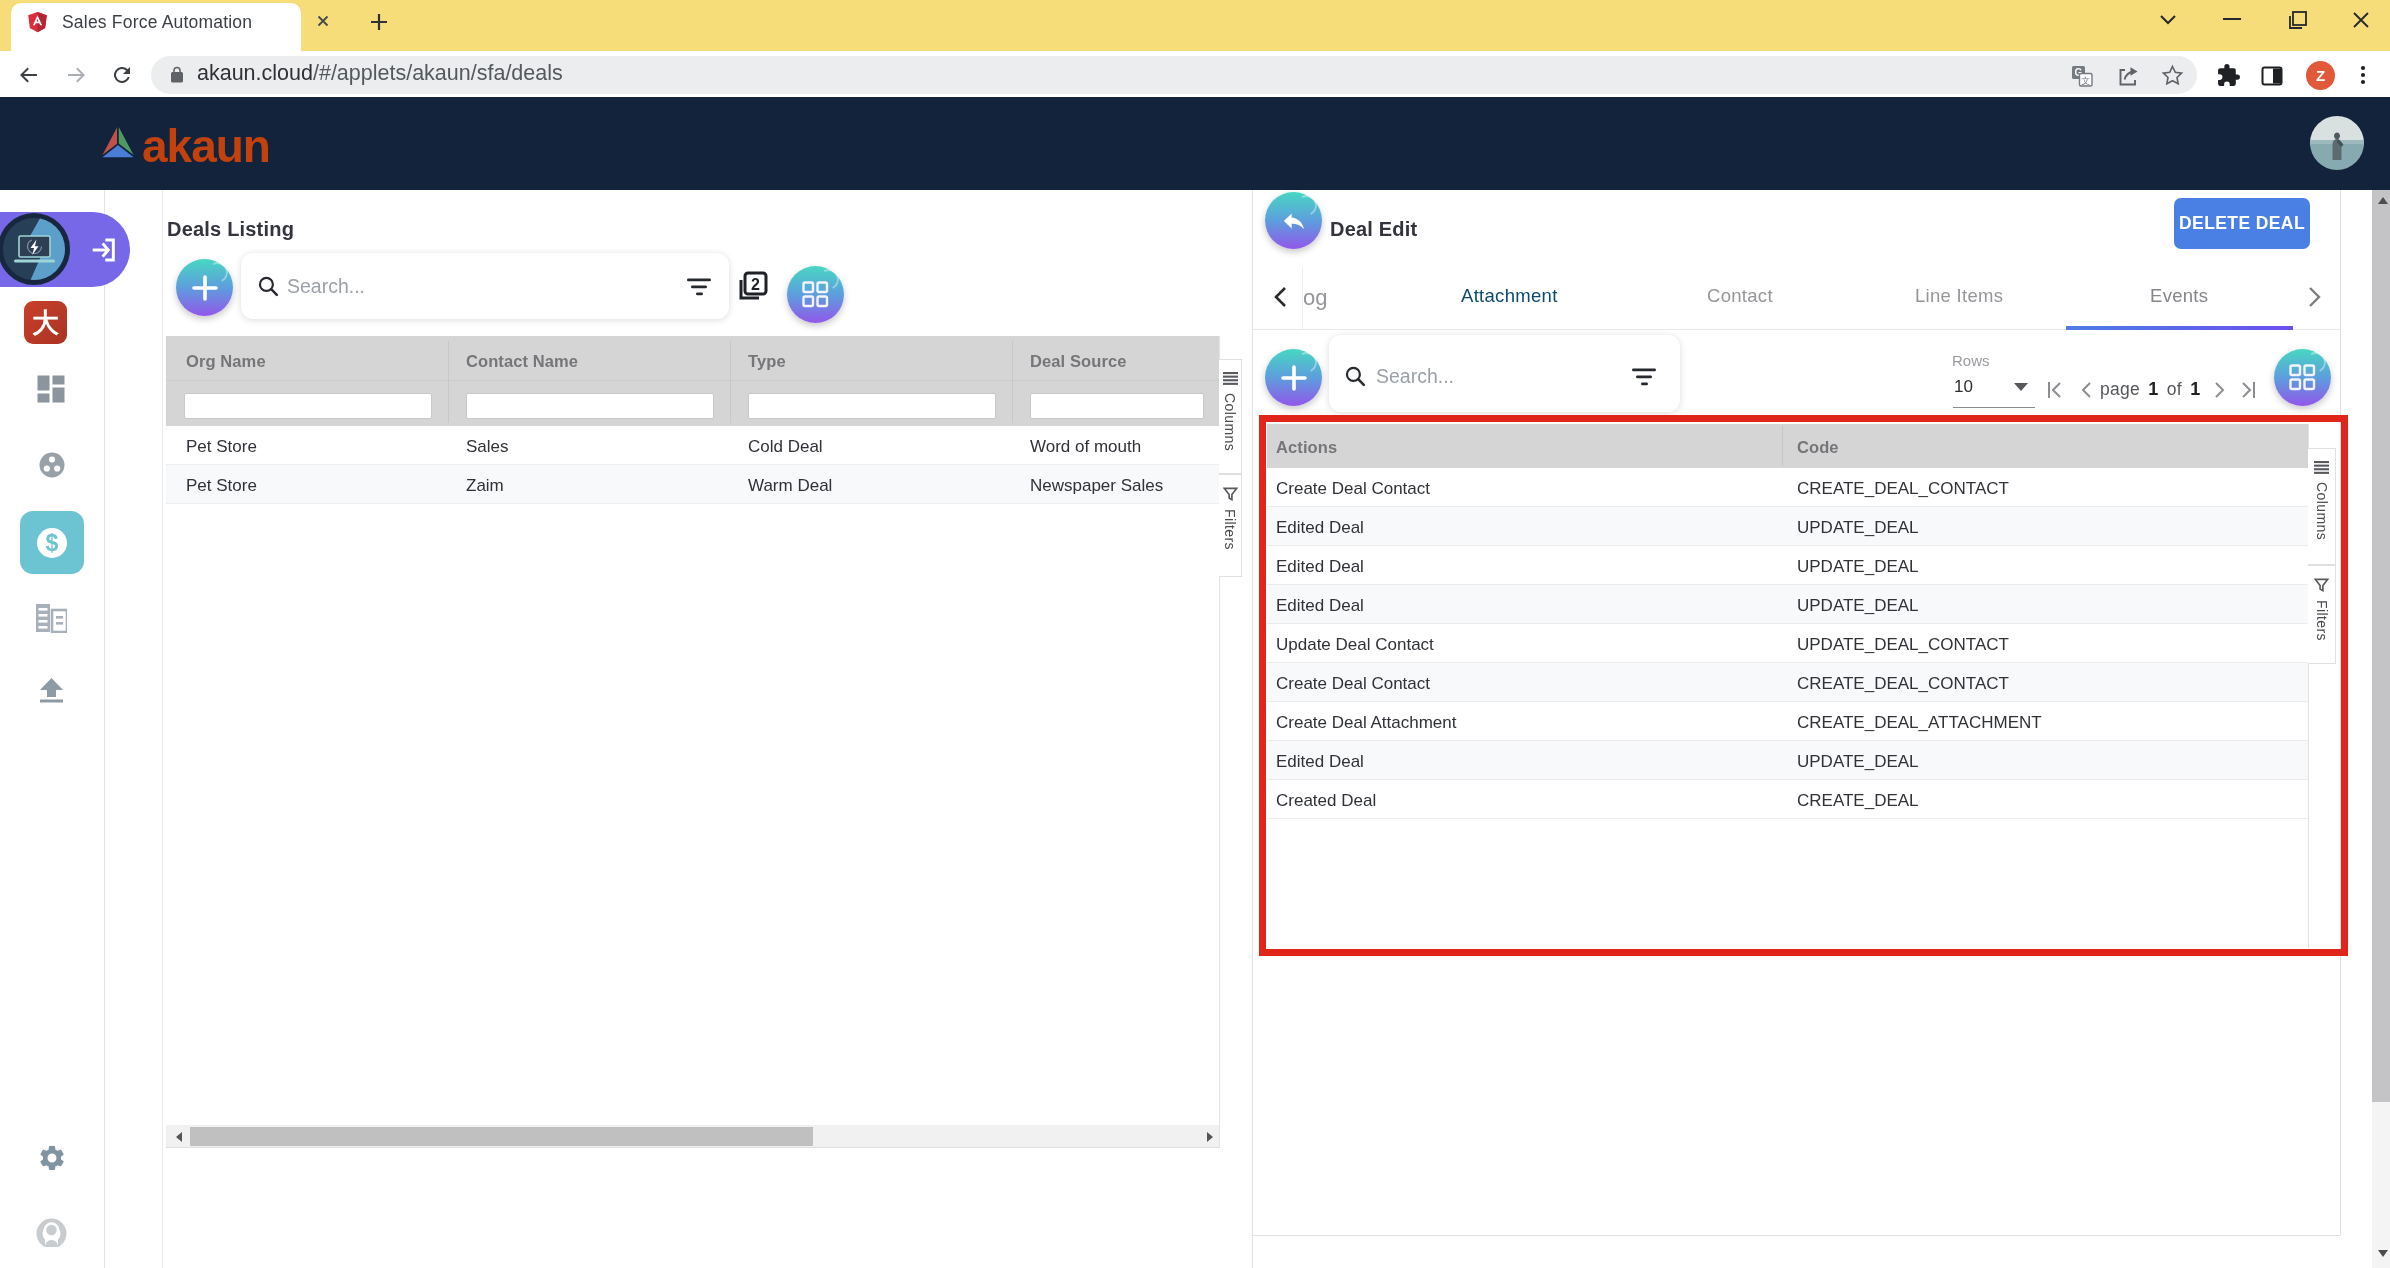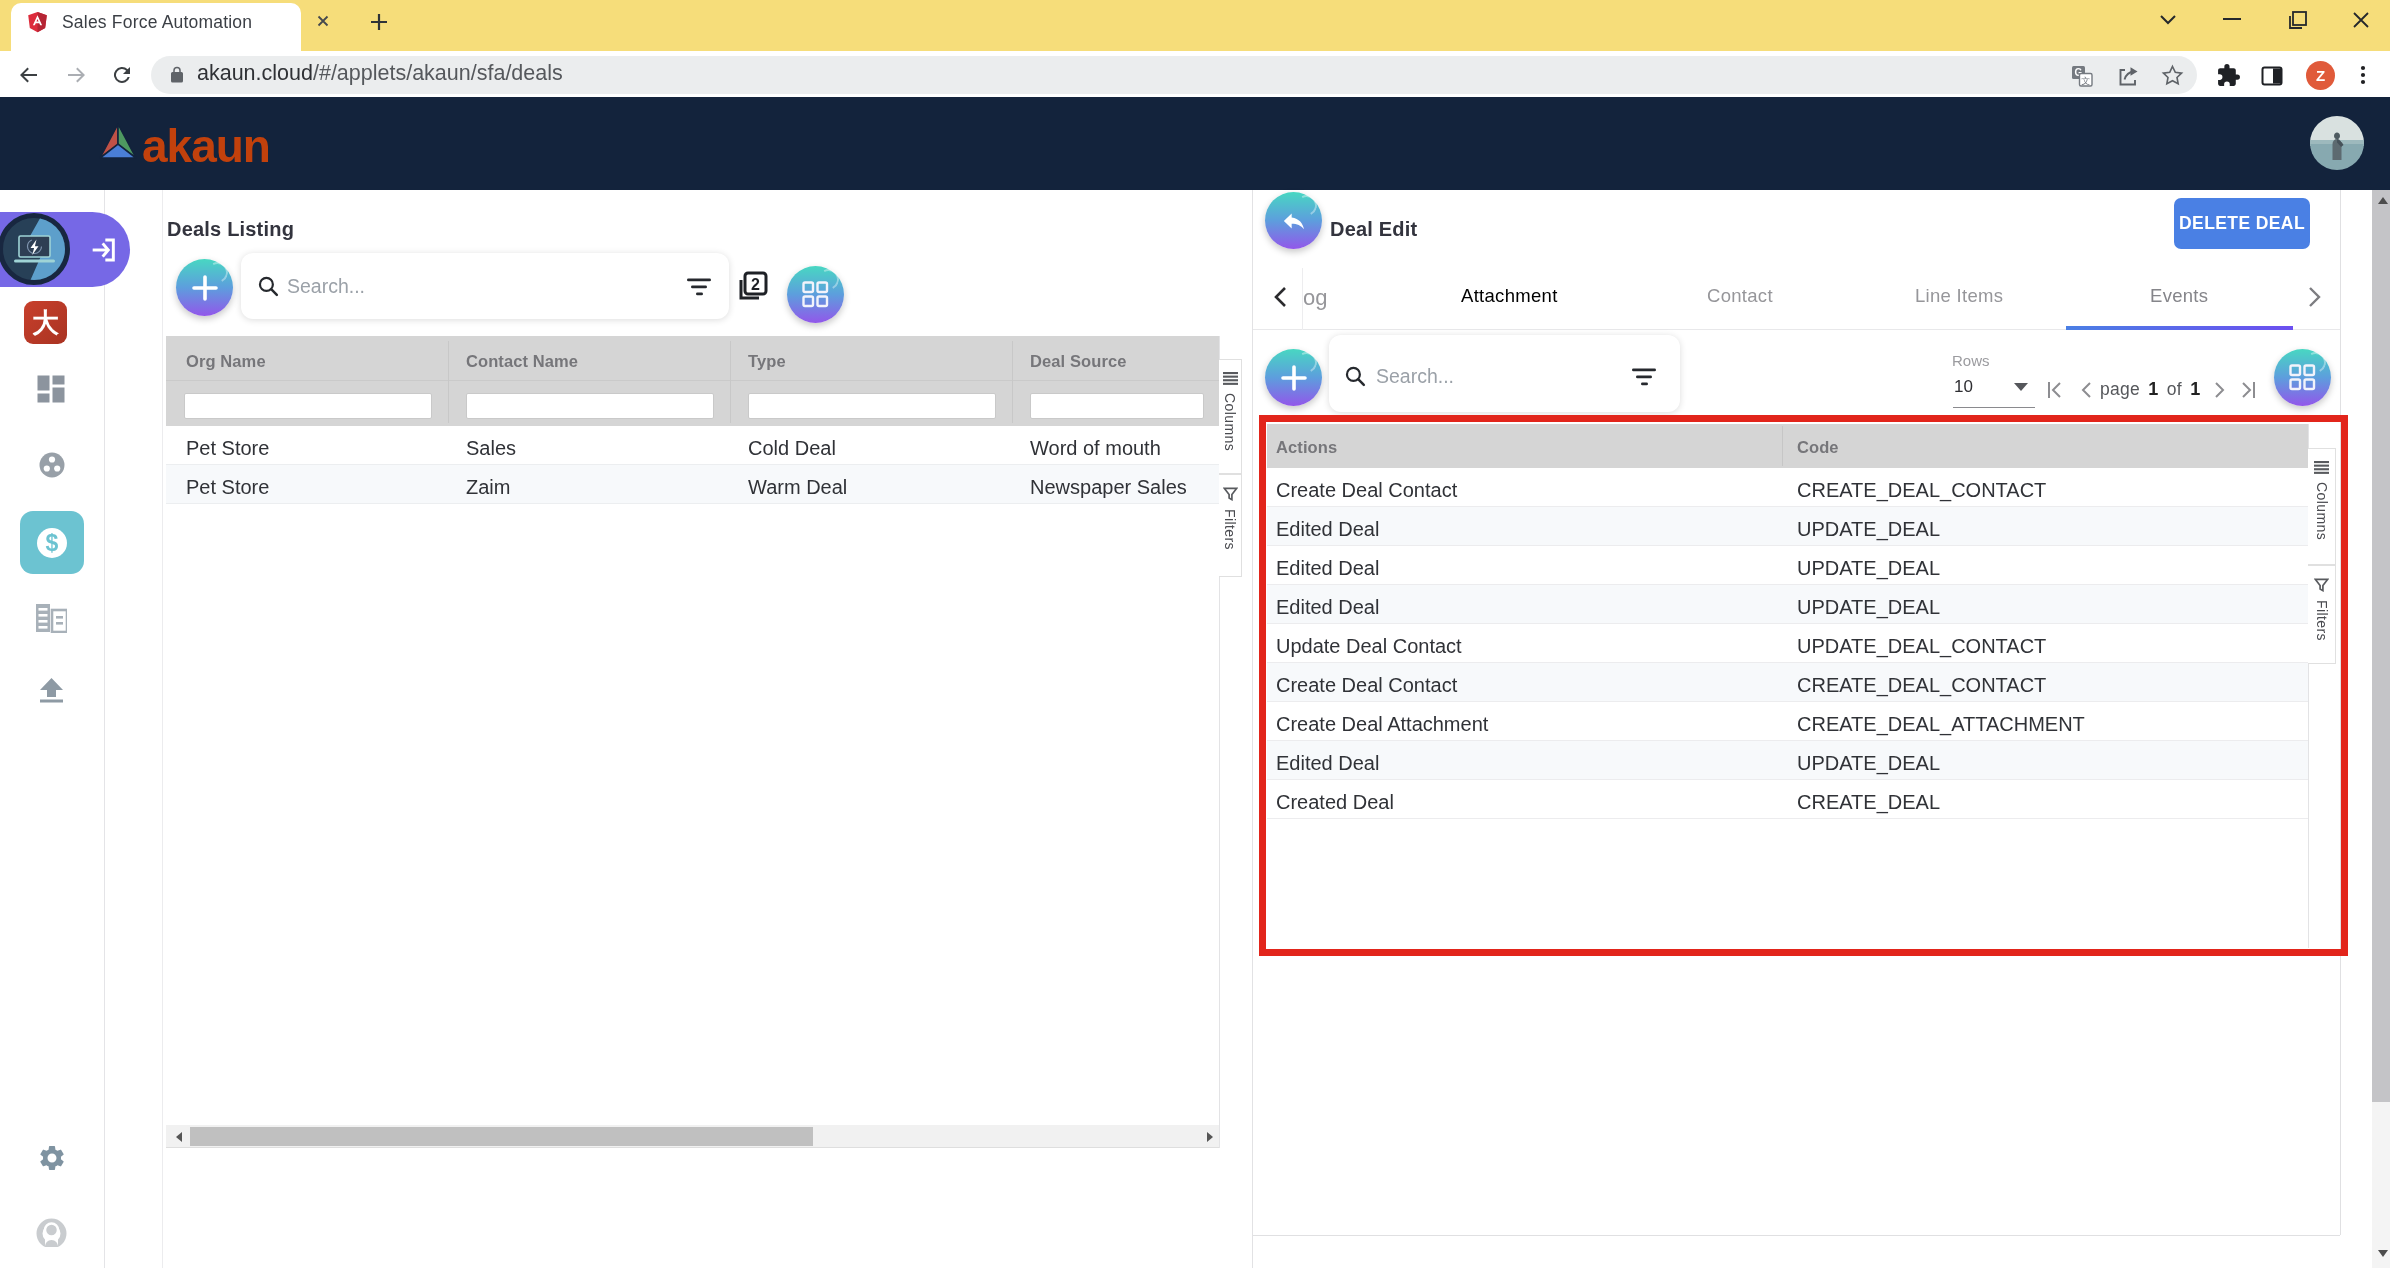--- a/index.html
+++ b/index.html
@@ -2,21 +2,21 @@
 <html><head><meta charset="utf-8"><style>
 *{margin:0;padding:0;box-sizing:border-box}
 html,body{width:2390px;height:1268px;overflow:hidden;font-family:"Liberation Sans",sans-serif}
 .abs{position:absolute}
 #stage{position:relative;width:2390px;height:1268px;background:#fff;overflow:hidden}
 .gcirc{position:absolute;border-radius:50%;background:linear-gradient(180deg,#48d7c2 0%,#5d9edd 50%,#9257ea 100%);box-shadow:0 3px 7px rgba(0,0,0,.22);display:flex;align-items:center;justify-content:center}
 .gcirc:after{content:"";position:absolute;right:9%;top:5%;width:30%;height:30%;border-radius:50%;border:2.5px solid rgba(255,255,255,.38);border-left-color:transparent;border-bottom-color:transparent;transform:rotate(18deg)}
 .vtab{position:absolute;background:#fff;border:1px solid #e0e0e0;display:flex;flex-direction:column;align-items:center;padding-top:12px;gap:8px}
 .vtext{writing-mode:vertical-rl;font-size:14px;color:#4a4b50;letter-spacing:.4px}
 .hdrcell{position:absolute;font-size:16.5px;color:#76767a;font-weight:bold;letter-spacing:.1px}
-.cell{position:absolute;font-size:20px;color:#303237}
+.cell{position:absolute;font-size:17px;color:#303237}
 svg{display:block}
 </style></head>
 <body>
 <div id="stage">
 
 <div class="abs" style="left:0;top:0;width:2390px;height:51px;background:#f6dd7a"></div>
 <div class="abs" style="left:11px;top:3px;width:290px;height:48px;background:#fff;border-radius:10px 10px 0 0"></div>
 <div class="abs" style="left:26px;top:10px">
 <svg width="23" height="24" viewBox="0 0 24 24">
         <polygon points="12,1.5 2.3,5 4,18.3 12,22.8 20,18.3 21.7,5" fill="#dd2c3c"></polygon>
@@ -320,21 +320,21 @@
 <div class="abs" style="left:2174px;top:198px;width:136px;height:51px;background:#4a80e4;border-radius:7px;display:flex;align-items:center;justify-content:center;color:#fff;font-size:17.5px;font-weight:bold;letter-spacing:.4px">DELETE DEAL</div>
 
 <div class="abs" style="left:1253px;top:268px;width:1087px;height:62px;border-bottom:1px solid #e8e8ea"></div>
 <div class="abs" style="left:1272px;top:285px">
       <svg width="17" height="24" viewBox="0 0 17 24">
         <path d="M13 3 4 12l9 9" fill="none" stroke="#2b2b2e" stroke-width="2.6"></path>
       </svg>
     </div>
 <div class="abs" style="left:1302px;top:268px;width:1px;height:62px;background:#ededef"></div>
 <div class="abs" style="left:1303px;top:285px;font-size:22px;color:#96969a">og</div>
-<div class="abs" style="left:1461px;top:285px;font-size:18.5px;color:#000000;letter-spacing:.3px">Attachment</div>
+<div class="abs" style="left:1461px;top:285px;font-size:18.5px;color:#0c4a6e;letter-spacing:.3px">Attachment</div>
 <div class="abs" style="left:1707px;top:285px;font-size:18.5px;color:#96969a;letter-spacing:.3px">Contact</div>
 <div class="abs" style="left:1915px;top:285px;font-size:18.5px;color:#96969a;letter-spacing:.3px">Line Items</div>
 <div class="abs" style="left:2150px;top:285px;font-size:18.5px;color:#85858a;letter-spacing:.3px">Events</div>
 <div class="abs" style="left:2066px;top:326px;width:227px;height:4px;background:linear-gradient(90deg,#4a7fe4,#6c4ff0)"></div>
 <div class="abs" style="left:2306px;top:285px">
       <svg width="17" height="24" viewBox="0 0 17 24">
         <path d="M4 3l9 9-9 9" fill="none" stroke="#7d7d81" stroke-width="2.4"></path>
       </svg>
     </div>
 

